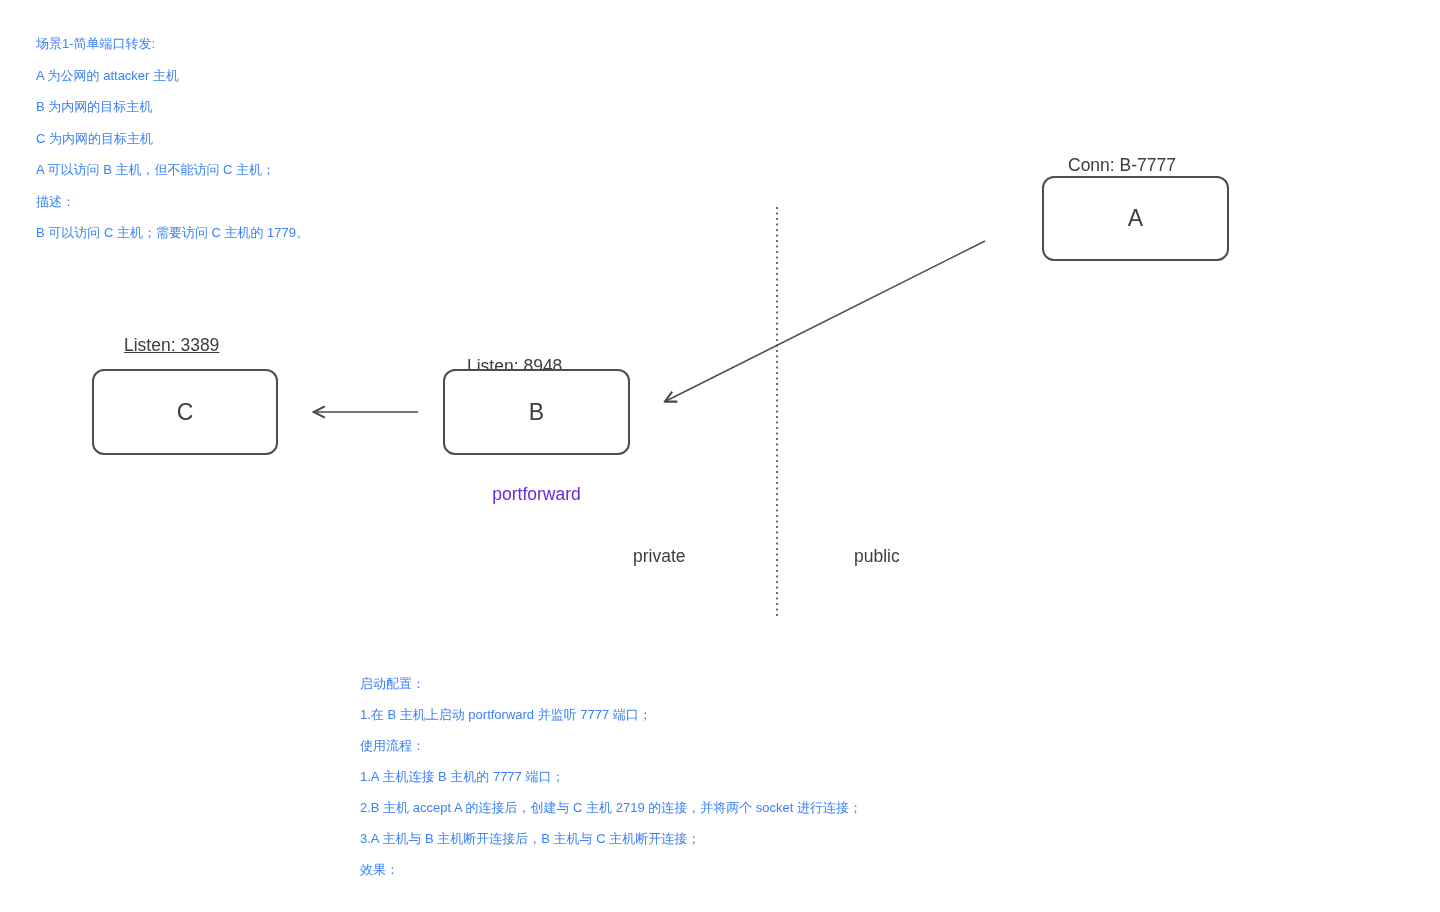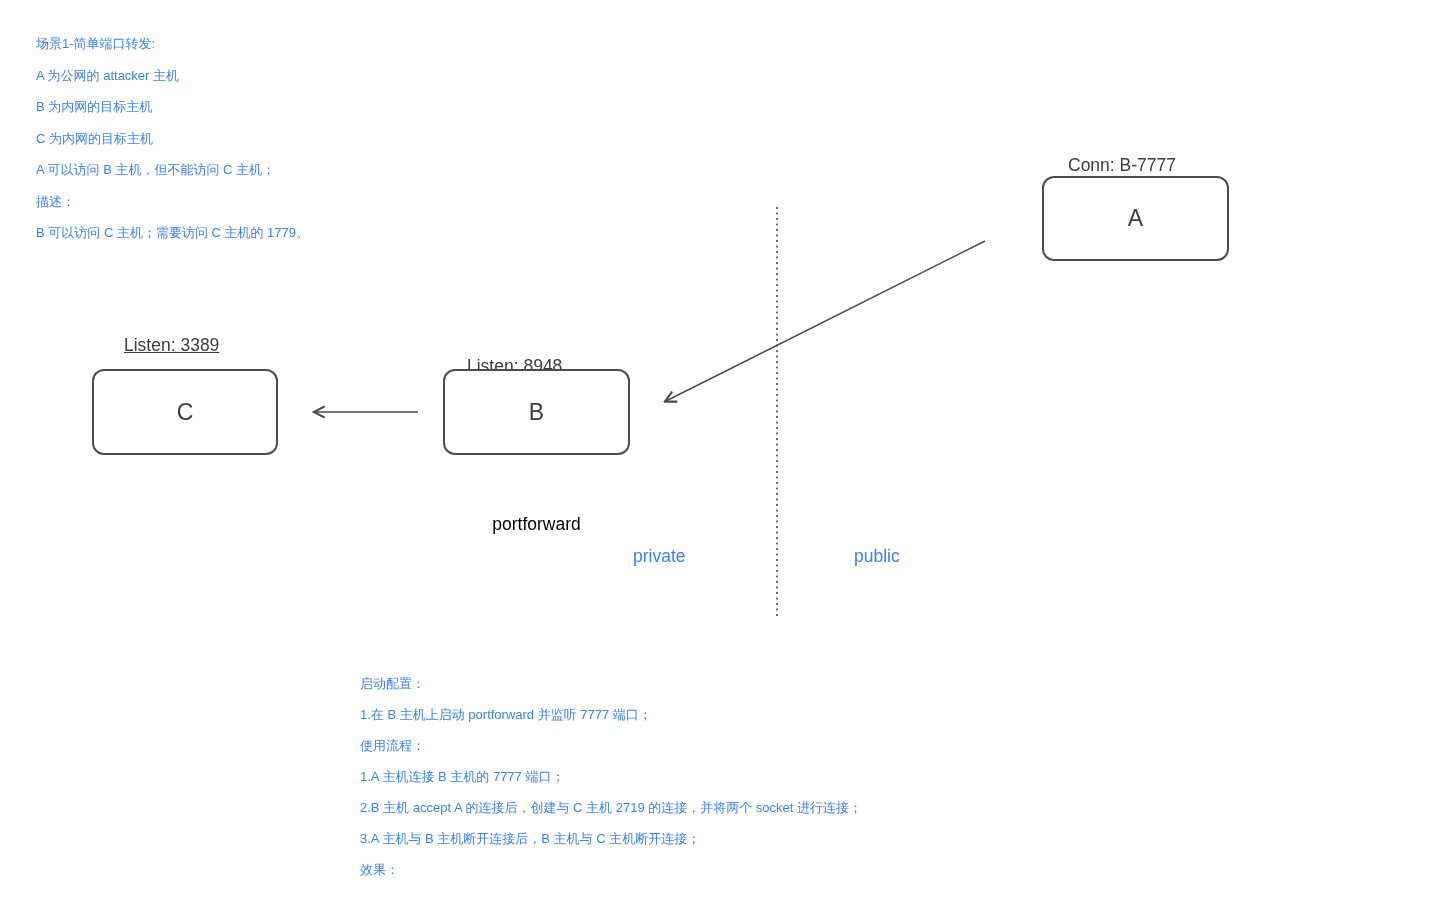--- a/index.html
+++ b/index.html
@@ -57,31 +57,31 @@
     line-height: 27px;
     color: #3d3d3d;
     white-space: pre;
   }
   .annot-a { left: 1068px; top: 132px; margin-top: 20px; }
   .annot-b { left: 467px;  top: 299px; }
   .annot-c { left: 124px;  top: 332px; text-decoration: underline; }
   .caption-b {
     position: absolute;
     left: 443px;
-    top: 514px;
+    top: 484px;
     width: 187px;
     text-align: center;
     font-size: 17.5px;
-    color: #000000;
+    color: #6d28d9;
   }
   .zone-label {
     position: absolute;
     top: 546px;
     font-size: 17.5px;
-    color: #3b82f6;
+    color: #404040;
   }
   .zone-private { left: 633px; }
   .zone-public  { left: 854px; text-align: right; }
   .overlay {
     position: absolute;
     left: 0;
     top: 0;
     pointer-events: none;
   }
 </style>

